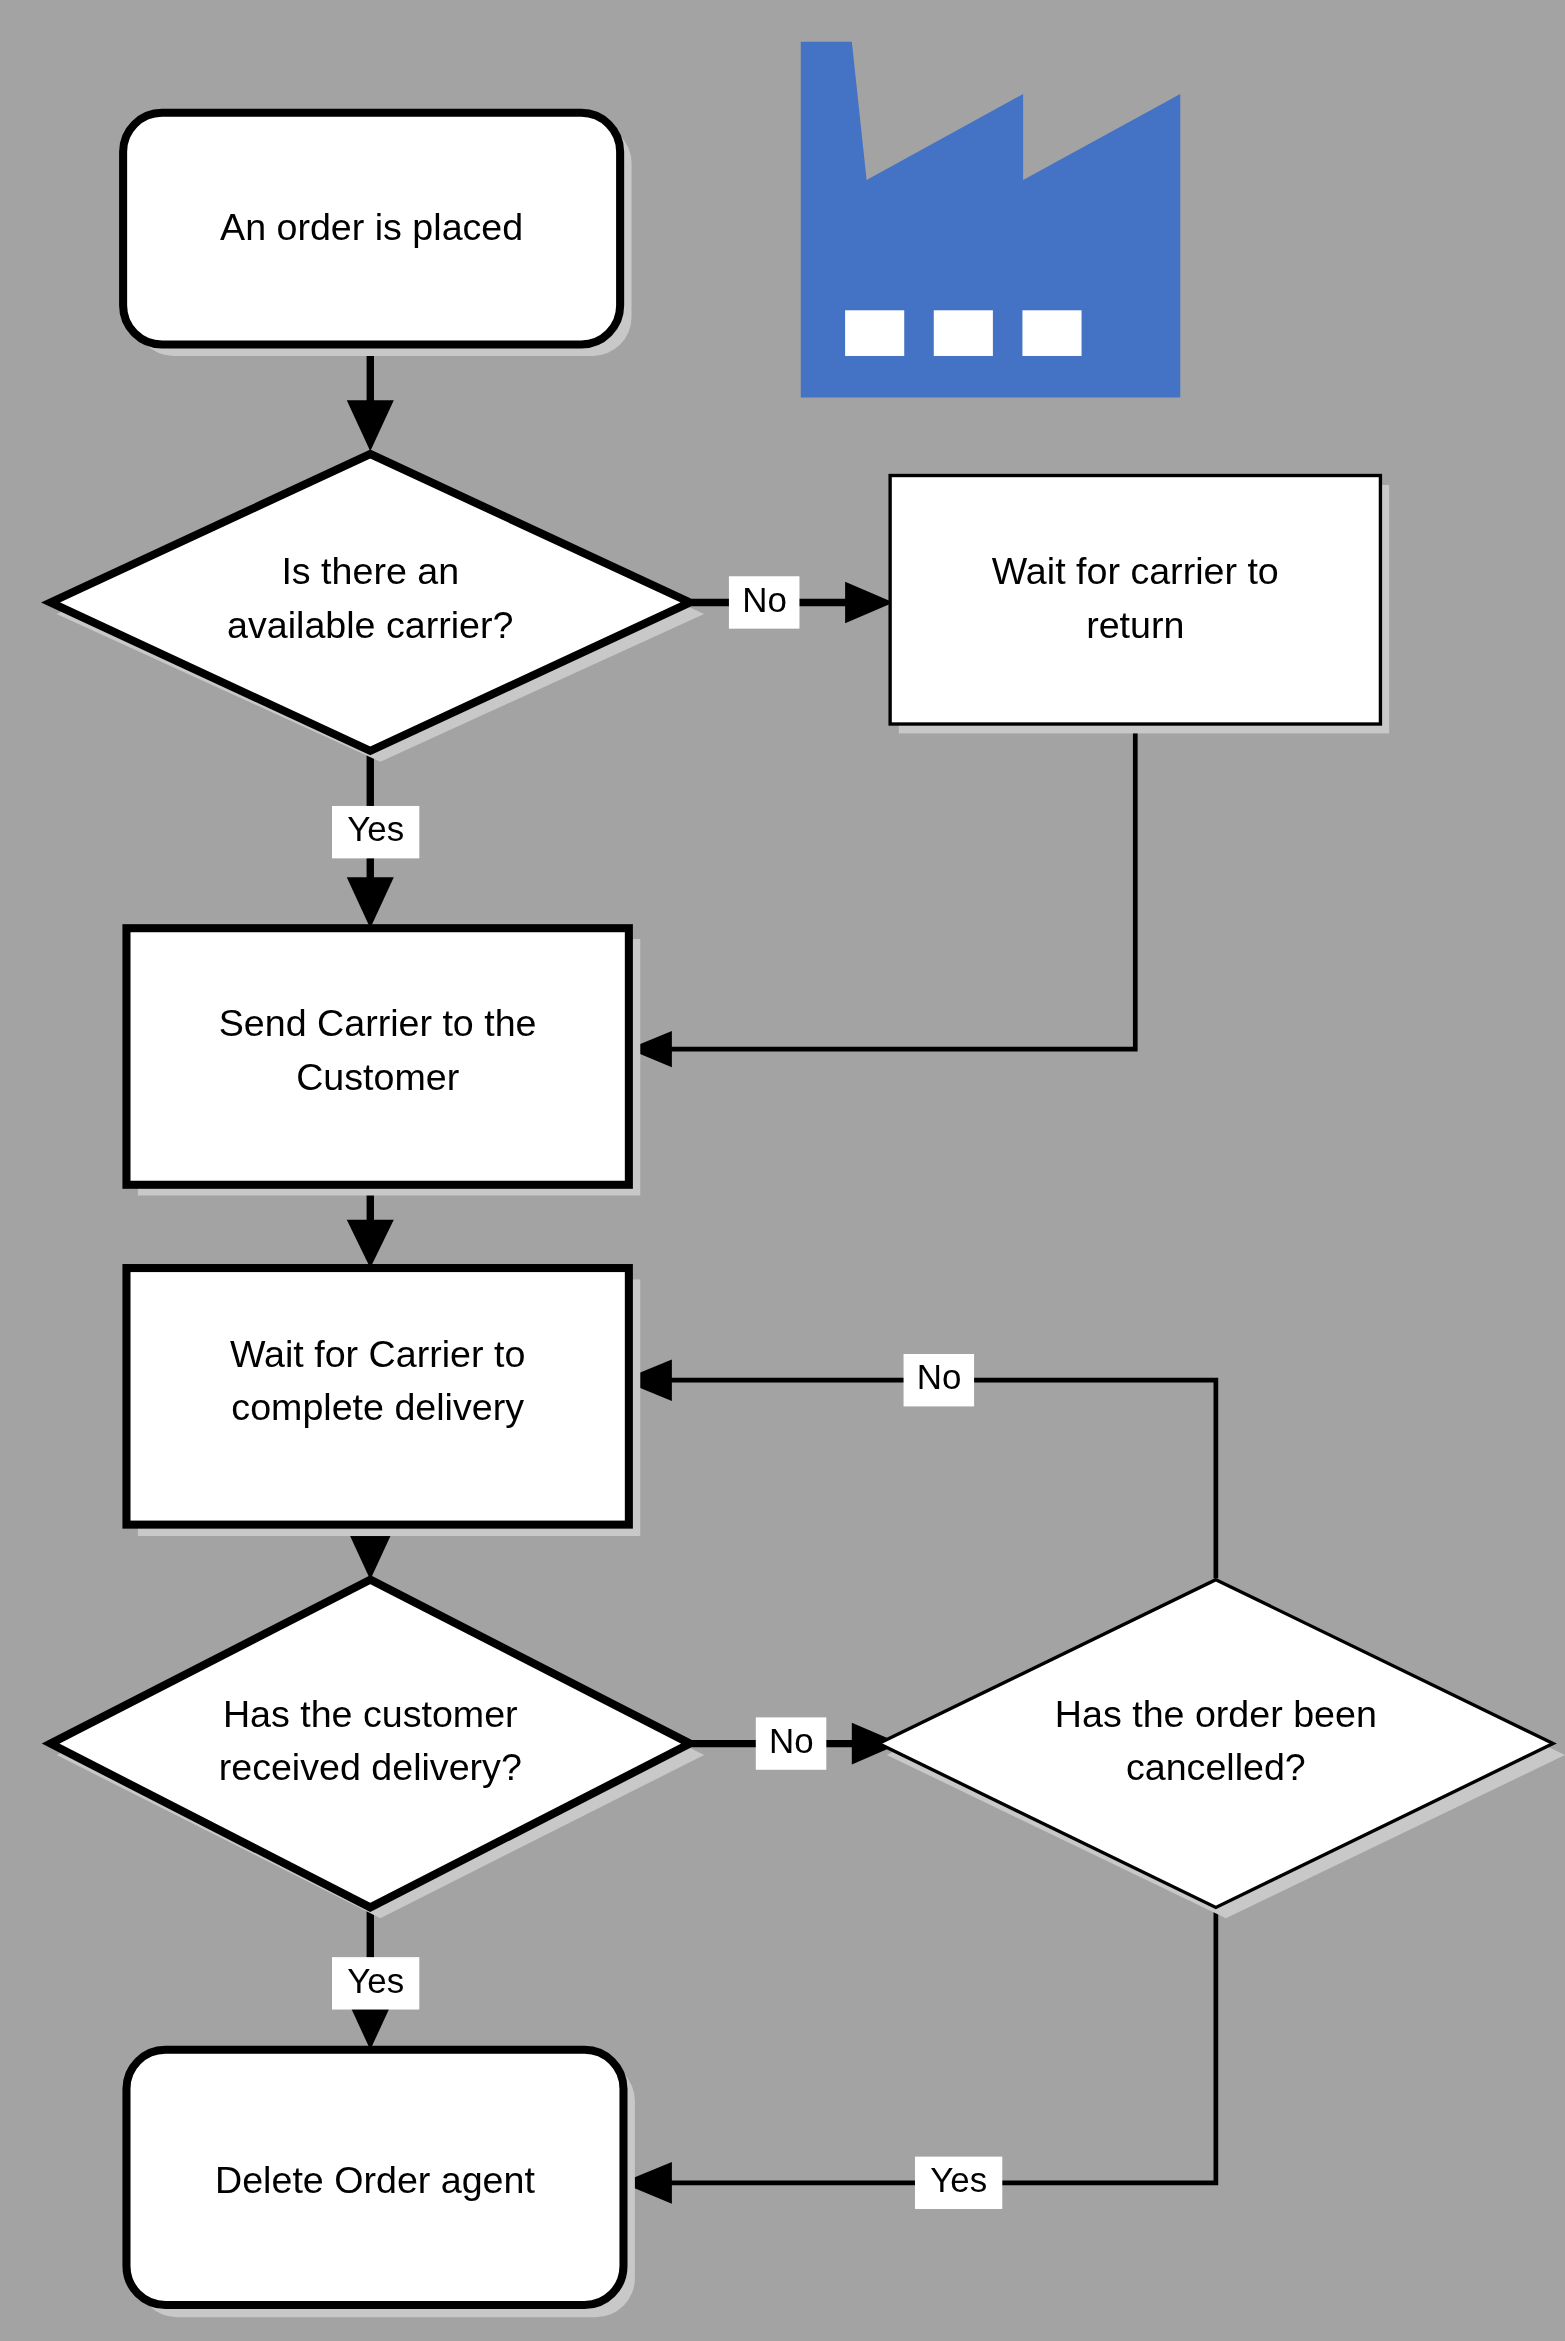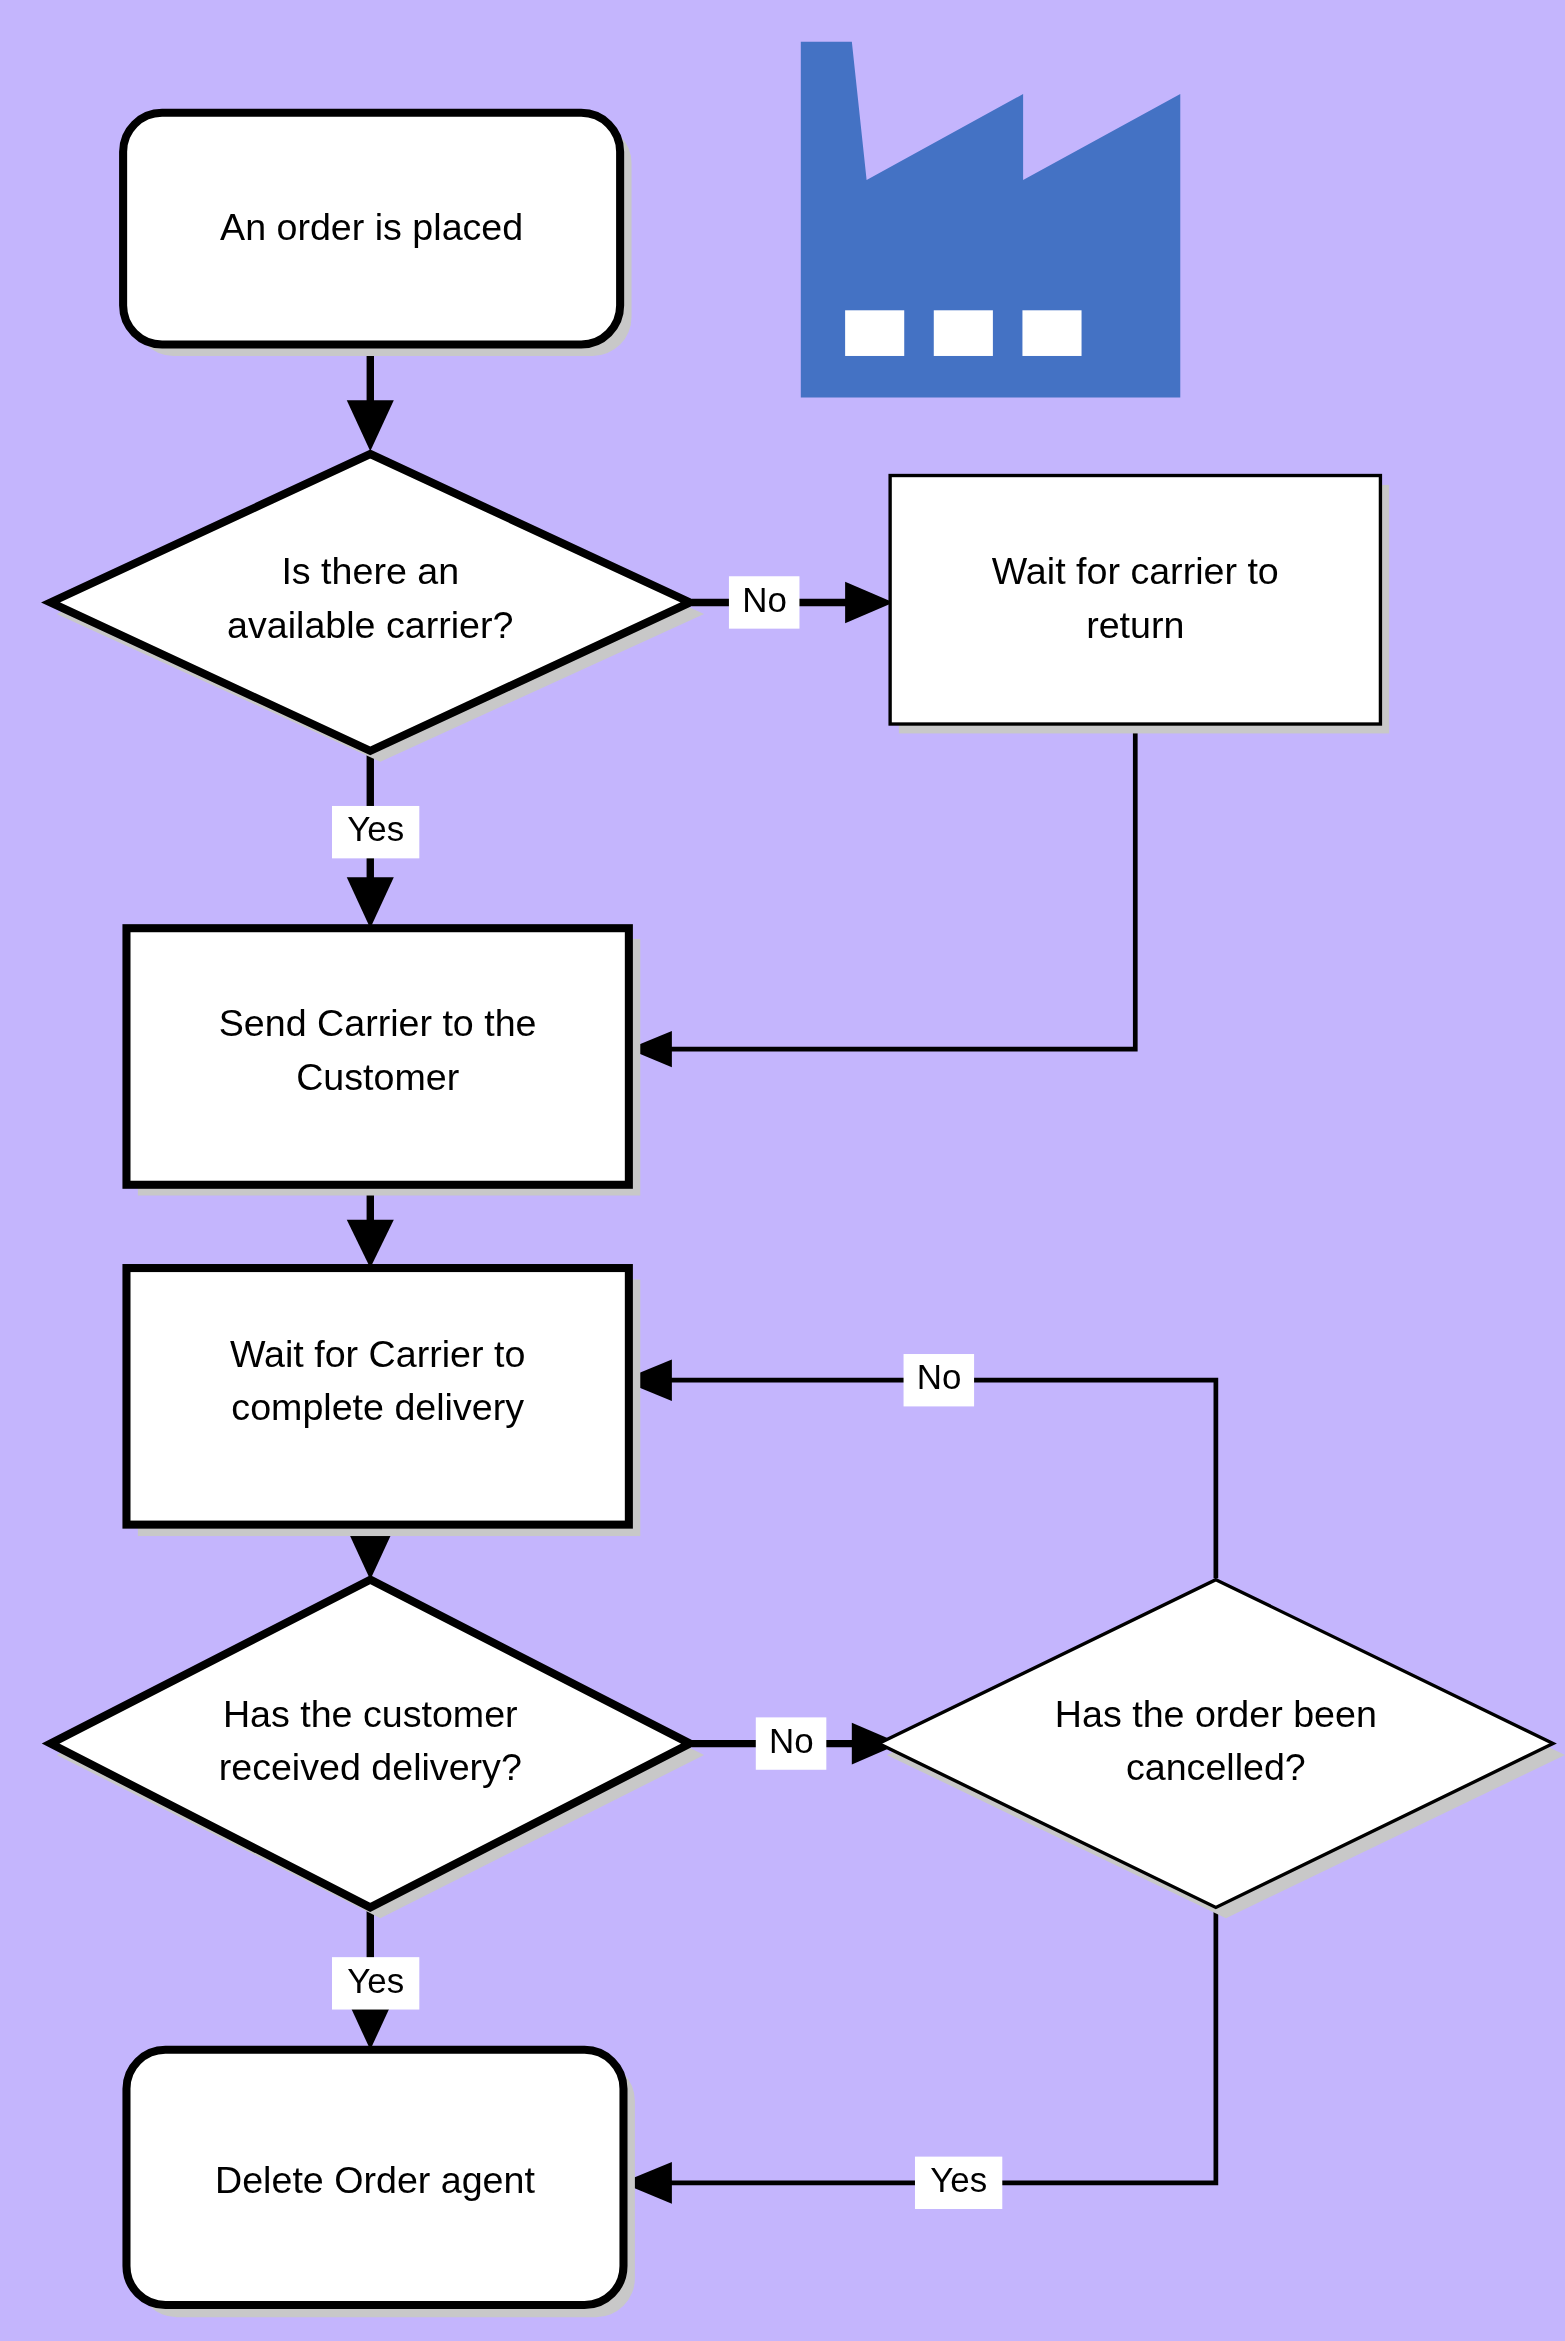--- a/index.html
+++ b/index.html
@@ -8,21 +8,21 @@
     padding: 0;
     background: #ffffff;
   }
   body {
     font-family: "Liberation Sans", sans-serif;
   }
   #canvas-wrap {
     position: relative;
     width: 1566px;
     height: 2342px;
-    background: #c4b5fd;
+    background: #a3a3a3;
     overflow: hidden;
   }
   #flow-svg {
     position: absolute;
     top: 0;
     left: 0;
     width: 1566px;
     height: 2342px;
     display: block;
   }

